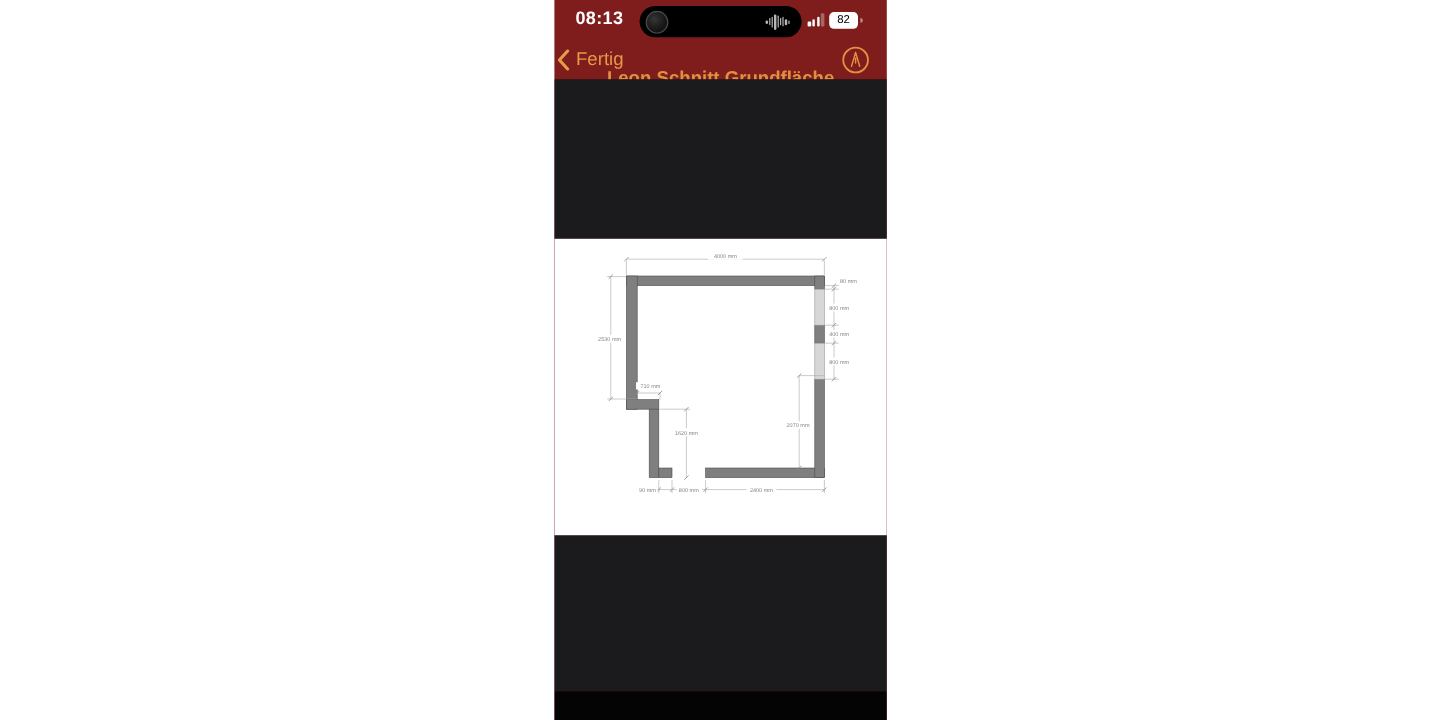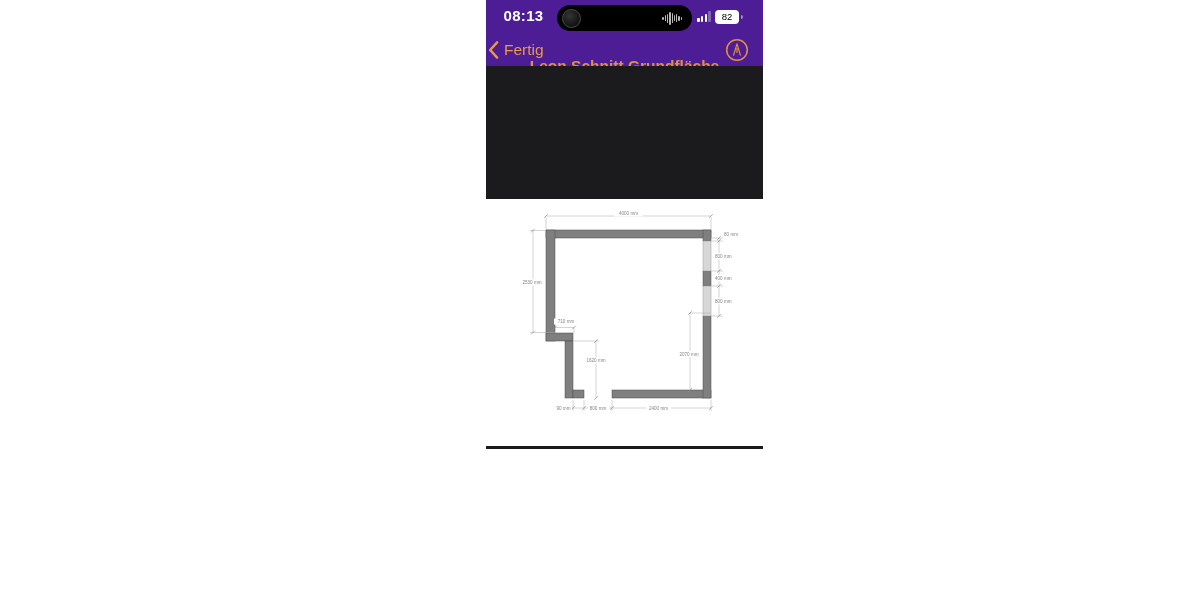--- a/index.html
+++ b/index.html
@@ -1,20 +1,20 @@
 <!DOCTYPE html>
 <html><head>
 <meta charset="utf-8">
 <style>
   * { margin:0; padding:0; box-sizing:border-box; }
   html,body { width:1200px; height:600px; background:#ffffff; overflow:hidden;
               font-family:"Liberation Sans", sans-serif; }
 
-  .phone { position:absolute; left:486px; top:0; width:277px; height:449px;
-           background:#4c1d95; overflow:hidden; }
+  .phone { position:absolute; left:462px; top:0; width:277px; height:600px;
+           background:#7f1d1d; overflow:hidden; }
 
   
   .statusbar { position:absolute; left:0; top:0; width:277px; height:34px; }
   .time { position:absolute; left:10px; top:7px; width:55px; text-align:center;
           color:#ffffff; font-size:15px; font-weight:700; letter-spacing:.3px; }
   .island { position:absolute; left:71px; top:5px; width:135px; height:26px;
             background:#000; border-radius:13px; }
   .album { position:absolute; left:5px; top:3.5px; width:19px; height:19px;
            border-radius:50%; border:1.5px solid #4a4a4a;
            background:radial-gradient(circle at 38% 35%, #353535 0%, #161616 60%, #0b0b0b 100%); }

